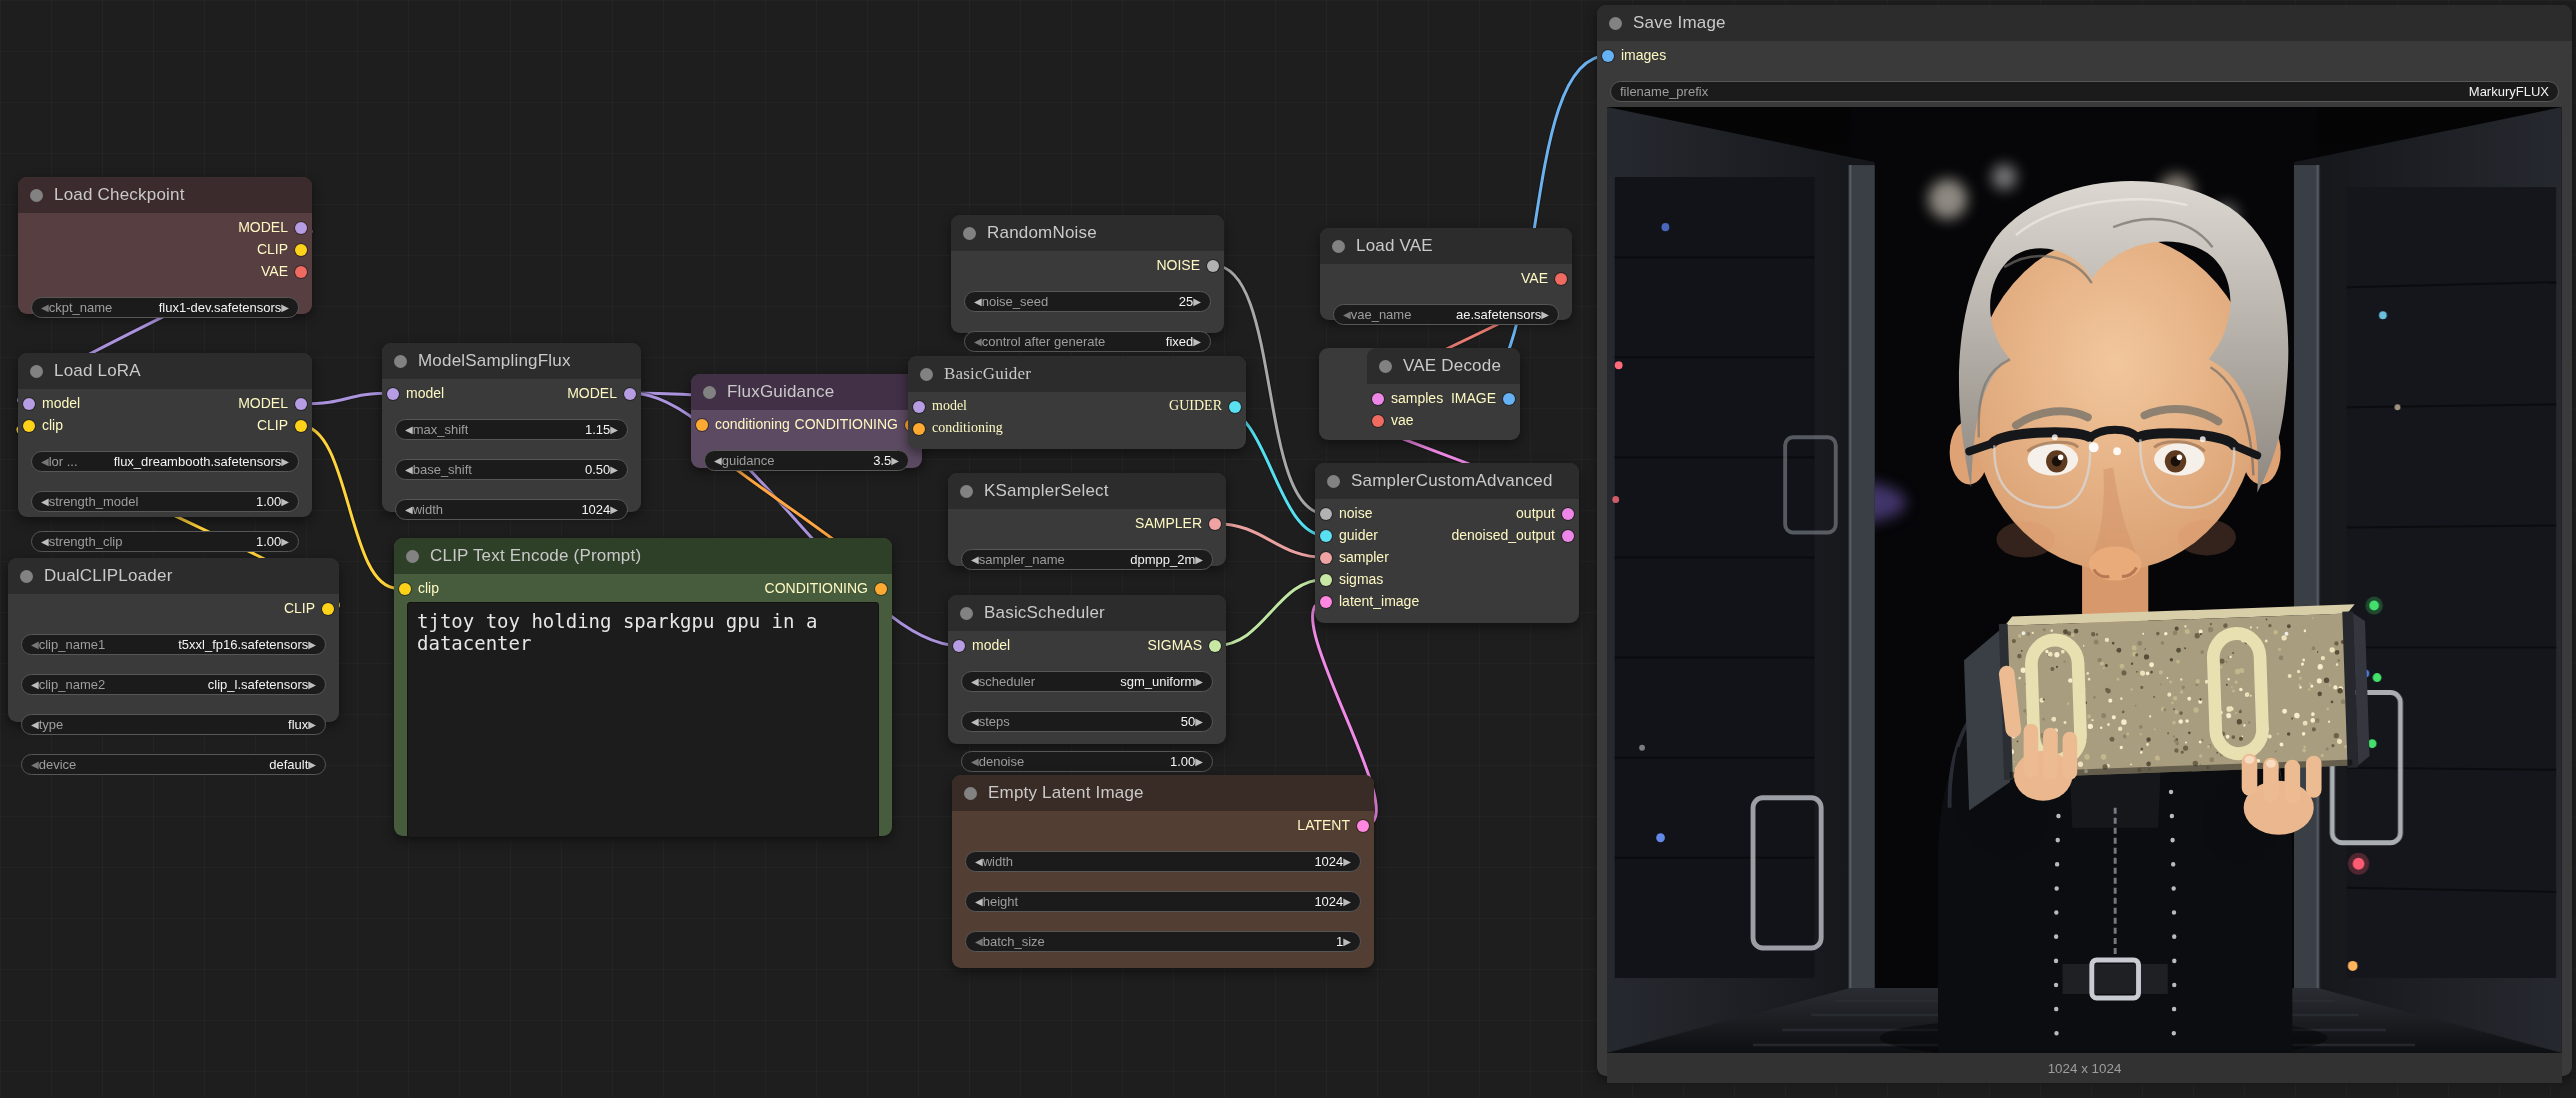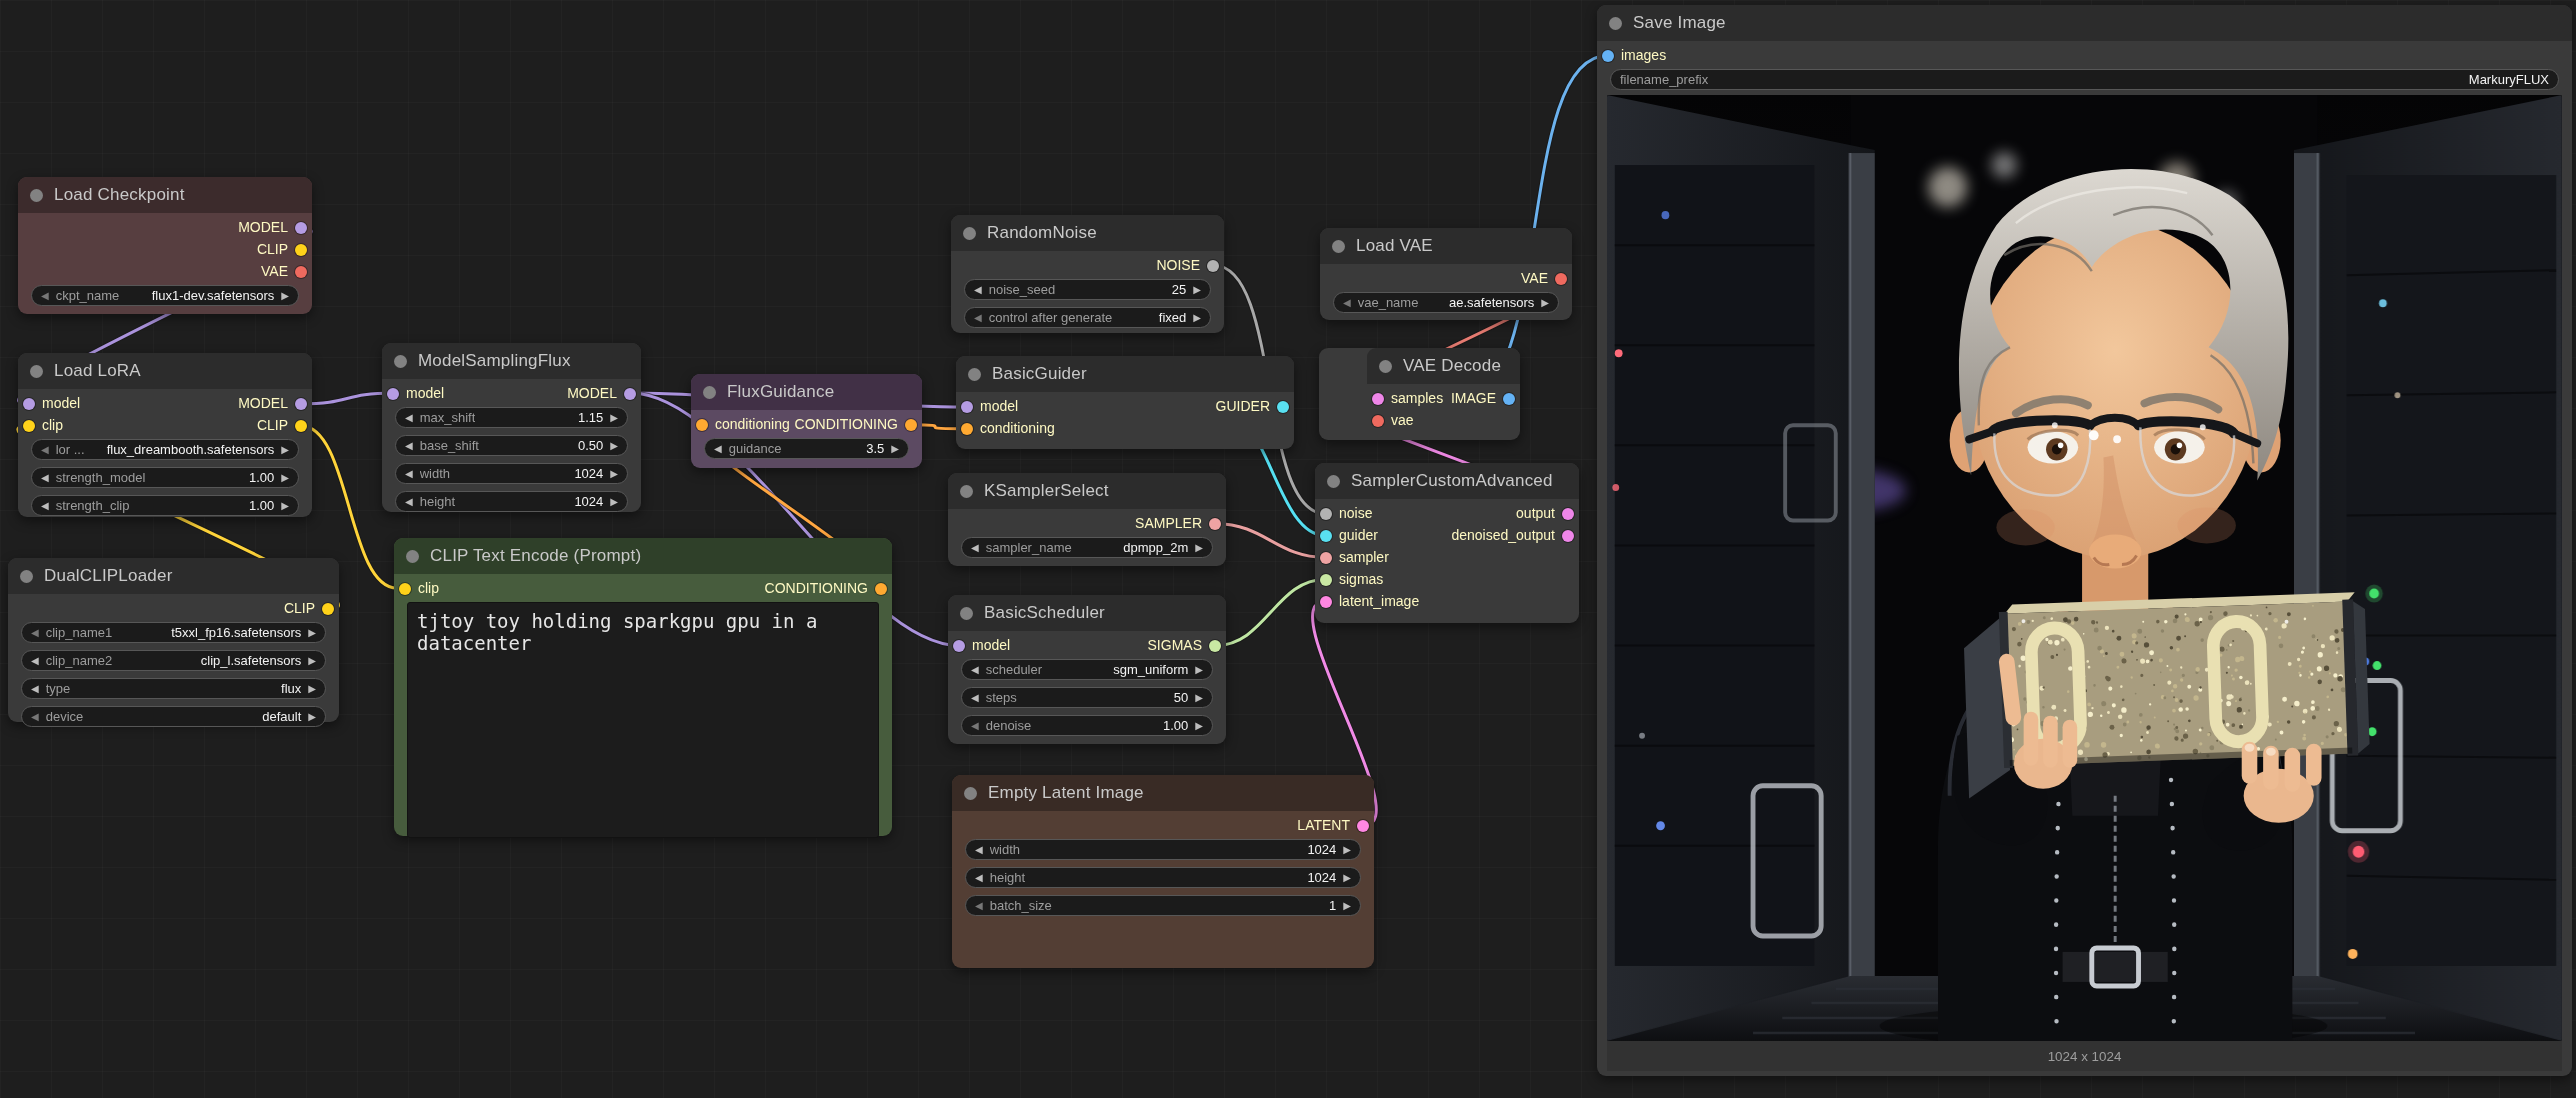--- a/index.html
+++ b/index.html
@@ -15,22 +15,22 @@
   .nhead{height:36px;border-radius:9px 9px 0 0;display:flex;align-items:center;padding:0 12px;box-sizing:border-box;}
   .ndot{width:13px;height:13px;border-radius:50%;background:#828282;margin-right:11px;flex:0 0 auto;}
   .ntitle{font-size:17px;color:#c9c9c9;letter-spacing:0.2px;white-space:nowrap;}
   .nbody{padding-top:4px;}
   .srow{position:relative;height:22px;}
   .slotdot{position:absolute;top:5px;width:12px;height:12px;border-radius:50%;box-shadow:0 0 0 1px rgba(0,0,0,.35);}
   .slotdot.in{left:5px;} .slotdot.out{right:5px;}
   .slab{position:absolute;top:2px;font-size:14px;color:#fef9c3;white-space:nowrap;}
   .slab.in{left:24px;} .slab.out{right:24px;}
   .wrow{height:26px;}
-  .pill{height:21px;margin:2px 13px 0 13px;background:#1b1b1b;border:1px solid #575757;border-radius:12px;
-        display:flex;align-items:center;padding:0 9px;box-sizing:border-box;gap:7px;}
+  .pill{height:21px;margin:14px 13px 0 13px;background:#1b1b1b;border:1px solid #575757;border-radius:12px;
+        display:flex;align-items:center;padding:0 9px;box-sizing:border-box;gap:0;}
   .arrow{font-size:10px;color:#bdbdbd;line-height:1;flex:0 0 auto;}
   .arrow.dim{color:#777;}
   .wlabel{font-size:13px;color:#9d9d9d;white-space:nowrap;overflow:hidden;}
   .wvalue{font-size:13px;color:#f3f3f3;font-weight:400;margin-left:auto;white-space:nowrap;}
   .txtwrap{margin:2px 13px 0 13px;background:#1c1c1c;border:1px solid #121212;border-radius:3px;box-sizing:border-box;
         padding:7px 9px;overflow:hidden;}
   .txt{font-family:"DejaVu Sans Mono",monospace;font-size:19px;color:#e6e6e6;margin:0;white-space:pre-wrap;}
   .imgwrap{margin:0 10px;border-radius:2px;overflow:hidden;background:#0a0a0c;}
   .imgwrap svg{display:block;width:100%;height:100%;}
   .caption{height:30px;margin:0 10px;background:#323232;display:flex;align-items:center;justify-content:center;
@@ -297,21 +297,21 @@
           <div class="wrow">
             <div class="pill">
               <span class="arrow dim">◀</span>
               <span class="wlabel">control after generate</span>
               <span class="wvalue">fixed</span>
               <span class="arrow">▶</span>
             </div>
           </div>
         </div>
       </div>
-      <div class="node" style="left: 956px; top: 356px; width: 338px; height: 93px; background: rgb(58, 58, 58);">
+      <div class="node" style="left: 908px; top: 356px; width: 338px; height: 93px; background: rgb(58, 58, 58); font-family: Liberation Serif, serif;">
         <div class="nhead" style="background: rgb(44, 44, 44);">
           <span class="ndot"></span>
           <span class="ntitle">BasicGuider</span>
         </div>
         <div class="nbody">
           <div class="srow">
             <span class="slotdot in" style="background: rgb(181, 156, 227);"></span>
             <span class="slab in">model</span>
             <span class="slotdot out" style="background: rgb(89, 224, 241);"></span>
             <span class="slab out">GUIDER</span>

